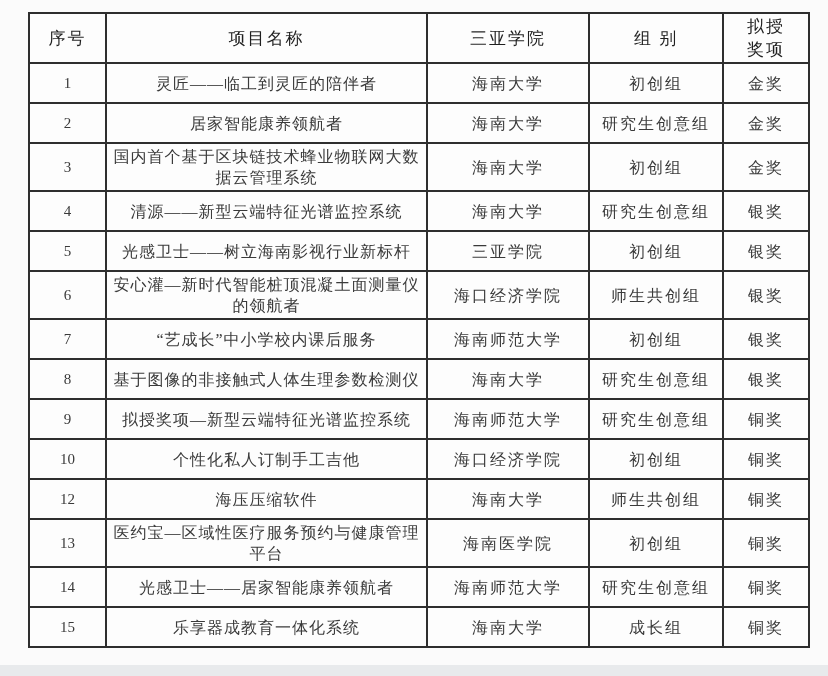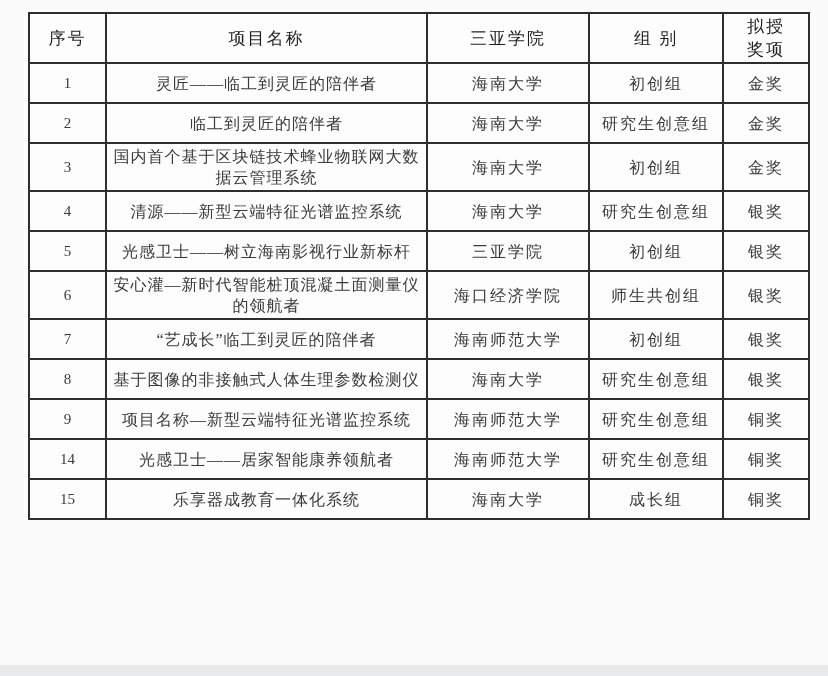--- a/index.html
+++ b/index.html
@@ -87,21 +87,21 @@
   <tr>
     <td class="cell-no">1</td>
     <td class="cell-project">灵匠——临工到灵匠的陪伴者</td>
     <td class="cell-school">海南大学</td>
     <td class="cell-group">初创组</td>
     <td class="cell-award">金奖</td>
   </tr>
 
   <tr>
     <td class="cell-no">2</td>
-    <td class="cell-project">临工到灵匠的陪伴者</td>
+    <td class="cell-project">居家智能康养领航者</td>
     <td class="cell-school">海南大学</td>
     <td class="cell-group">研究生创意组</td>
     <td class="cell-award">金奖</td>
   </tr>
 
   <tr>
     <td class="cell-no">3</td>
     <td class="cell-project">国内首个基于区块链技术蜂业物联网大数据云管理系统</td>
     <td class="cell-school">海南大学</td>
     <td class="cell-group">初创组</td>
@@ -127,45 +127,66 @@
   <tr>
     <td class="cell-no">6</td>
     <td class="cell-project">安心灌—新时代智能桩顶混凝土面测量仪的领航者</td>
     <td class="cell-school">海口经济学院</td>
     <td class="cell-group">师生共创组</td>
     <td class="cell-award">银奖</td>
   </tr>
 
   <tr>
     <td class="cell-no">7</td>
-    <td class="cell-project">“艺成长”临工到灵匠的陪伴者</td>
+    <td class="cell-project">“艺成长”中小学校内课后服务</td>
     <td class="cell-school">海南师范大学</td>
     <td class="cell-group">初创组</td>
     <td class="cell-award">银奖</td>
   </tr>
 
   <tr>
     <td class="cell-no">8</td>
     <td class="cell-project">基于图像的非接触式人体生理参数检测仪</td>
     <td class="cell-school">海南大学</td>
     <td class="cell-group">研究生创意组</td>
     <td class="cell-award">银奖</td>
   </tr>
 
   <tr>
     <td class="cell-no">9</td>
-    <td class="cell-project">项目名称—新型云端特征光谱监控系统</td>
+    <td class="cell-project">拟授奖项—新型云端特征光谱监控系统</td>
     <td class="cell-school">海南师范大学</td>
     <td class="cell-group">研究生创意组</td>
     <td class="cell-award">铜奖</td>
   </tr>
 
-
-
-
+  <tr>
+    <td class="cell-no">10</td>
+    <td class="cell-project">个性化私人订制手工吉他</td>
+    <td class="cell-school">海口经济学院</td>
+    <td class="cell-group">初创组</td>
+    <td class="cell-award">铜奖</td>
+  </tr>
+
+
+  <tr>
+    <td class="cell-no">12</td>
+    <td class="cell-project">海压压缩软件</td>
+    <td class="cell-school">海南大学</td>
+    <td class="cell-group">师生共创组</td>
+    <td class="cell-award">铜奖</td>
+  </tr>
+
+  <tr>
+    <td class="cell-no">13</td>
+    <td class="cell-project">医约宝—区域性医疗服务预约与健康管理平台</td>
+    <td class="cell-school">海南医学院</td>
+    <td class="cell-group">初创组</td>
+    <td class="cell-award">铜奖</td>
+  </tr>
 
   <tr>
     <td class="cell-no">14</td>
     <td class="cell-project">光感卫士——居家智能康养领航者</td>
     <td class="cell-school">海南师范大学</td>
     <td class="cell-group">研究生创意组</td>
     <td class="cell-award">铜奖</td>
   </tr>
 
   <tr>

